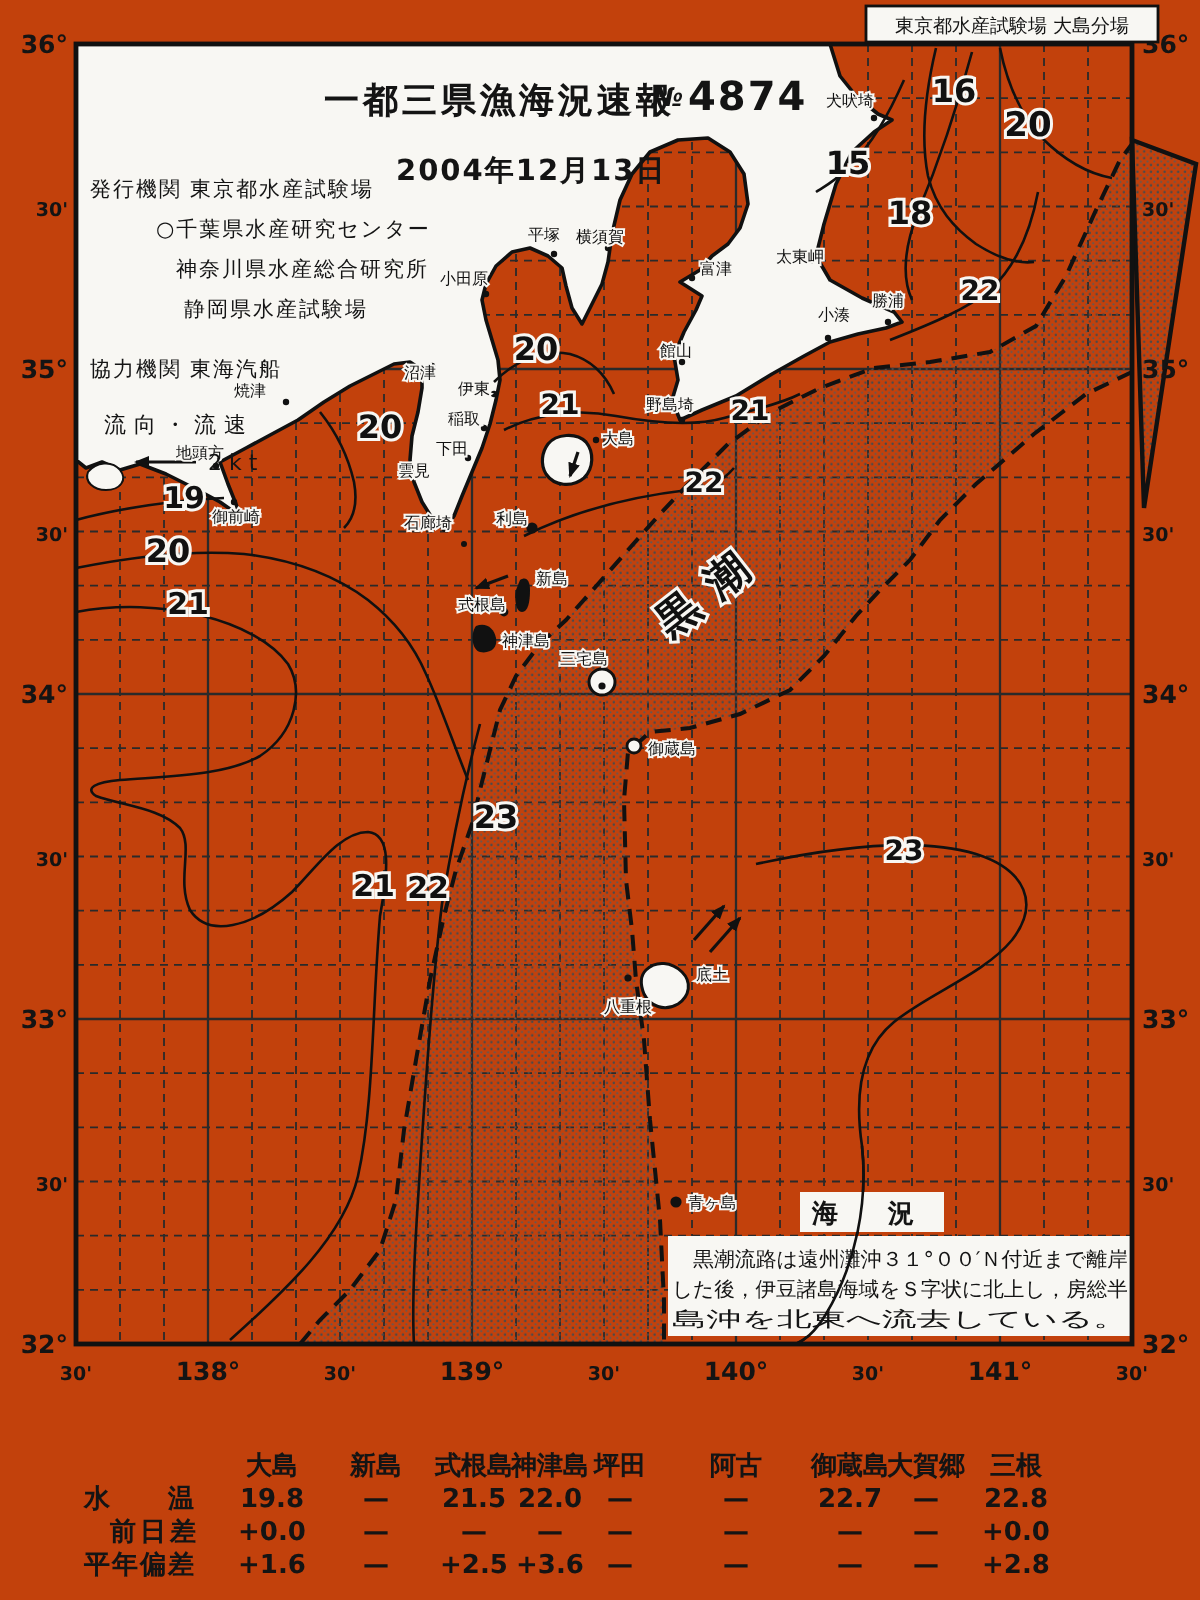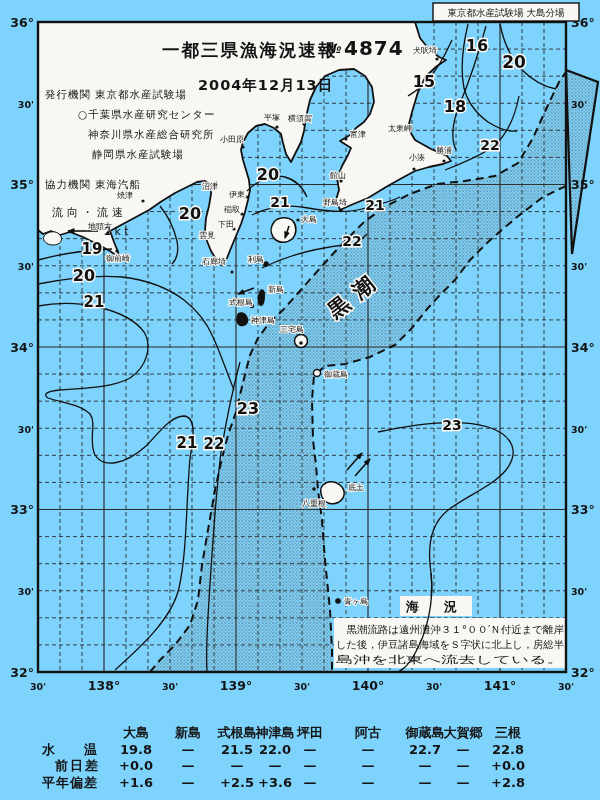--- a/index.html
+++ b/index.html
@@ -1,17 +1,17 @@
 <!DOCTYPE html>
 <html><head>
 <meta charset="utf-8">
 <style>
   html,body{margin:0;padding:0;}
   body{width:600px;height:800px;background:#e9e7e1;}
-  .page{position:relative;width:600px;height:800px;background:#7dd3fc;overflow:hidden;
+  .page{position:relative;width:600px;height:800px;background:#c2410c;overflow:hidden;
         font-family:"DejaVu Sans","Liberation Sans",sans-serif;}
   svg text{font-family:"DejaVu Sans","Liberation Sans",sans-serif;fill:#141414;}
   .bold{font-weight:bold;}
   .cl{font-weight:bold;paint-order:stroke;stroke:#f8f7f3;stroke-width:3px;fill:#111;}
   .pl{paint-order:stroke;stroke:#f8f7f3;stroke-width:2px;fill:#111;}
   .axis{font-weight:bold;}
   .ttl{font-weight:bold;letter-spacing:2px;}
 </style>
 </head>
 <body>

